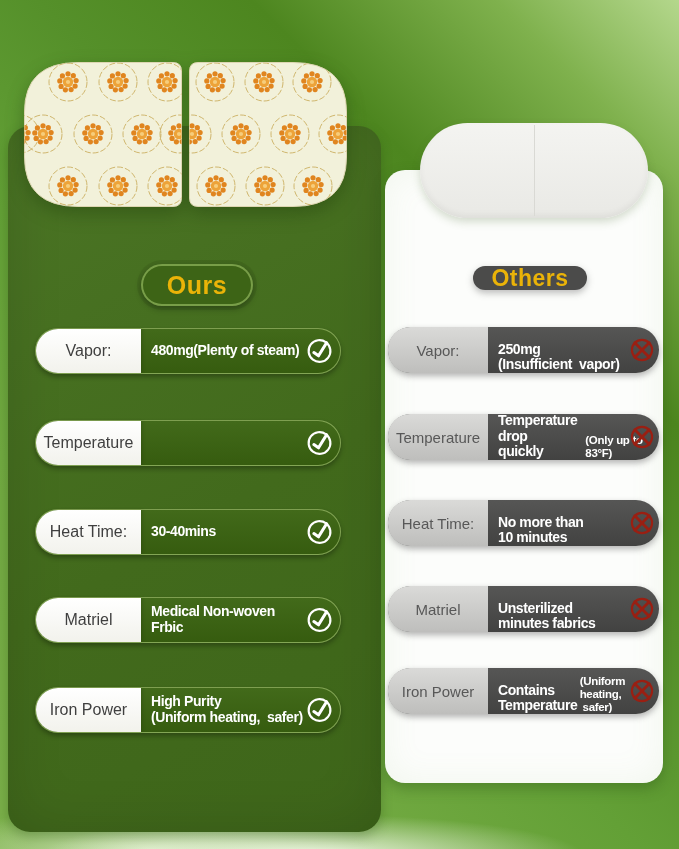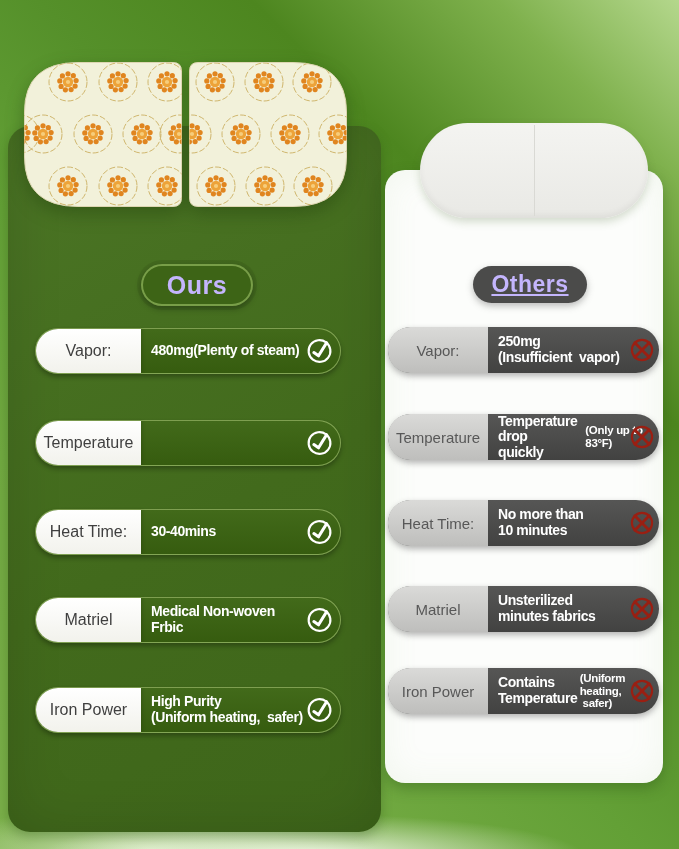--- a/index.html
+++ b/index.html
@@ -24,26 +24,26 @@
   
   #patch-ours { position:absolute; left:24px; top:62px; width:323px; height:145px;
     filter:drop-shadow(0 7px 9px rgba(25,55,8,0.38)); }
   #patch-others { position:absolute; left:420px; top:123px; width:228px; height:95px; border-radius:48px;
     background:linear-gradient(180deg, #f4f4f1, #e9e9e5);
     box-shadow: 0 4px 9px rgba(70,100,45,0.22), inset 0 -3px 6px rgba(0,0,0,0.05); }
   #patch-others .seam { position:absolute; left:50%; top:2px; bottom:2px; width:1px; background:#d9d9d4; }
 
   
   .badge { position:absolute; display:flex; align-items:center; justify-content:center;
-    color:#c4b5fd; font-weight:bold; letter-spacing:0.5px; }
+    color:#eab308; font-weight:bold; letter-spacing:0.5px; }
   #ours-badge { left:141px; top:264px; width:112px; height:42px; border-radius:22px; font-size:25px;
     background:#3d6416; border:2px solid rgba(170,205,115,0.55);
     box-shadow: 0 0 0 4px rgba(0,0,0,0.07), 0 3px 6px rgba(0,0,0,0.28); }
-  #others-badge { left:473px; top:266px; width:114px; height:37px; border-radius:20px; font-size:23px;
-    background:#4b4b4a; box-shadow: 0 3px 7px rgba(90,90,90,0.40); text-decoration: underline; }
+  #others-badge { left:473px; top:266px; width:114px; height:24px; border-radius:20px; font-size:23px;
+    background:#4b4b4a; box-shadow: 0 3px 7px rgba(90,90,90,0.40); }
 
   
   .row { position:absolute; height:46px; border-radius:23px; }
   .lrow { left:35px; width:306px;
     background:linear-gradient(180deg, #426a1a, #365c0f);
     border:1px solid rgba(185,215,135,0.55);
     box-shadow: 0 3px 5px rgba(0,0,0,0.30); }
   .rrow { left:388px; width:271px;
     background:linear-gradient(180deg, #565655, #424241);
     box-shadow: 0 3px 6px rgba(70,70,70,0.40); }
@@ -51,21 +51,21 @@
   .row .lab { position:absolute; left:0; top:0; bottom:0; display:flex; align-items:center; justify-content:center;
     border-radius:22px 0 0 22px; }
   .lrow .lab { width:105px; background:linear-gradient(180deg,#ffffff,#f2f2ec);
     color:#3f3f3f; font-size:16px; box-shadow: 2px 0 3px rgba(0,0,0,0.10); }
   .rrow .lab { width:100px; background:linear-gradient(180deg,#dadad8,#bebebc);
     color:#585858; font-size:15px; }
 
   .row .val { position:absolute; top:0; bottom:0; display:flex; align-items:center;
     color:#ffffff; font-weight:bold; white-space:pre-line; line-height:1.12; }
   .lrow .val { left:115px; right:8px; font-size:14px; letter-spacing:-0.4px; }
-  .rrow .val { left:110px; right:6px; font-size:14px; letter-spacing:-0.4px; }
+  .rrow .val { left:110px; right:6px; font-size:14px; letter-spacing:-0.4px;align-items:flex-end; }
   .val .small { font-size:11.5px; letter-spacing:-0.3px; }
 
   .row .icon { position:absolute; top:50%; }
   .lrow .icon { right:7px; transform:translateY(-50%) rotate(-8deg); }
   .rrow .icon { right:3px; transform:translateY(-50%); }
   .icon svg { display:block; }
 </style>
 </head>
 <body>
 

